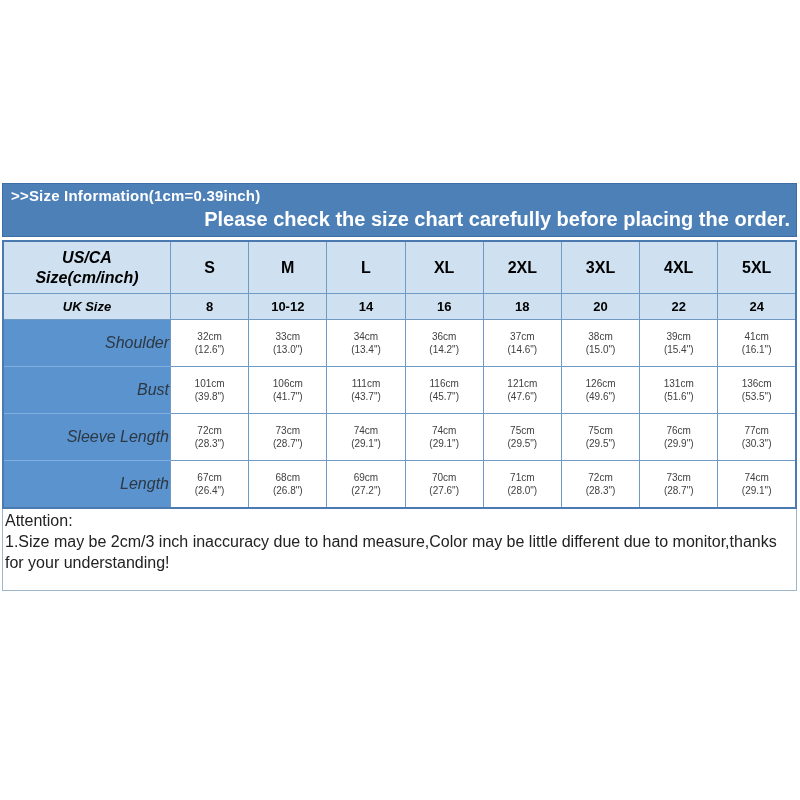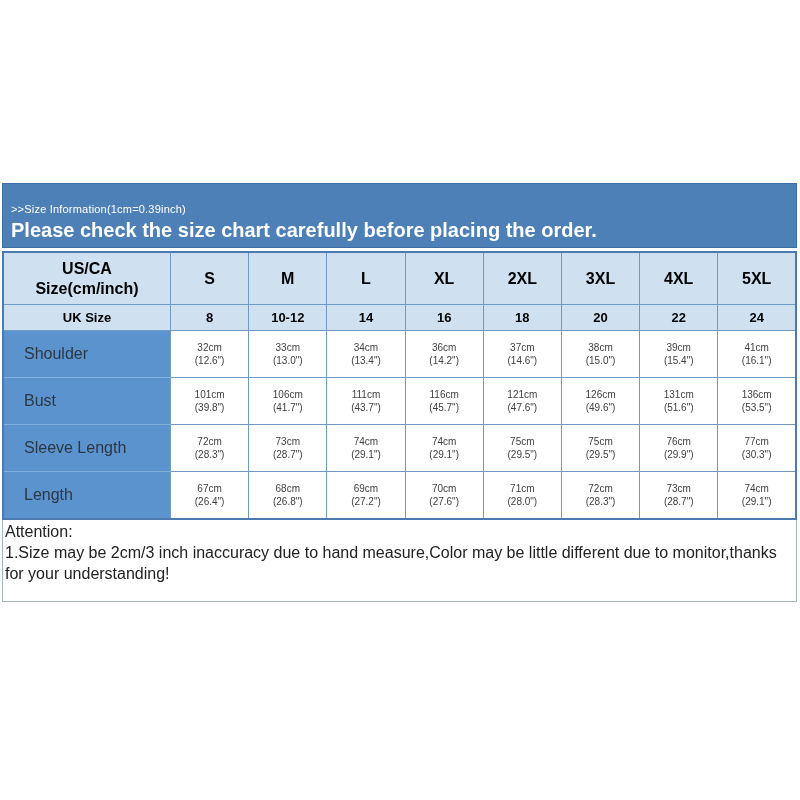--- a/index.html
+++ b/index.html
@@ -22,45 +22,45 @@
     width: 795px;
   }
   
   .banner {
     background: #4e80b8;
     color: #ffffff;
     padding: 3px 6px 5px 8px;
     border: 1px solid #3d6da6;
   }
   .banner-line1 {
-    font-size: 11px;
-    font-weight: normal;
+    font-size: 15px;
+    font-weight: bold;
     letter-spacing: 0.2px;
     margin-bottom: 4px;
-    margin-top: 16px;
   }
   .banner-line2 {
     font-size: 20px;
     font-weight: bold;
+    text-align: right;
   }
   
   table.size-table {
     border-collapse: collapse;
     table-layout: fixed;
     width: 100%;
     margin-top: 3px;
     border: 2px solid #4a7ab0;
   }
   table.size-table td {
     border: 1px solid #6f9ac3;
     text-align: center;
     vertical-align: middle;
     overflow: hidden;
   }
-  td.col-label { width: 164px; }
+  td.col-label { width: 164px; font-style: italic; }
   tr.head-row td {
     background: #cfe0f1;
     color: #000000;
     font-weight: bold;
     font-size: 16px;
     height: 49px;
     line-height: 1.25;
   }
   tr.uk-row td, tr.au-row td {
     background: #cfe0f1;
@@ -74,21 +74,21 @@
     color: #404040;
     font-size: 10px;
     height: 44px;
     line-height: 1.35;
   }
   tr.measure-row td.m-label {
     background: #5b93cf;
     border-color: #6f9ac3;
     border-top-color: #7fb0dd;
     border-bottom-color: #7fb0dd;
-    text-align: left;
+    text-align: right;
     padding-left: 20px;
     color: #2c3842;
     font-size: 16px;
     font-weight: normal;
   }
   
   .attention {
     border: 1px solid #9fb6c9;
     border-top: none;
     background: #ffffff;

